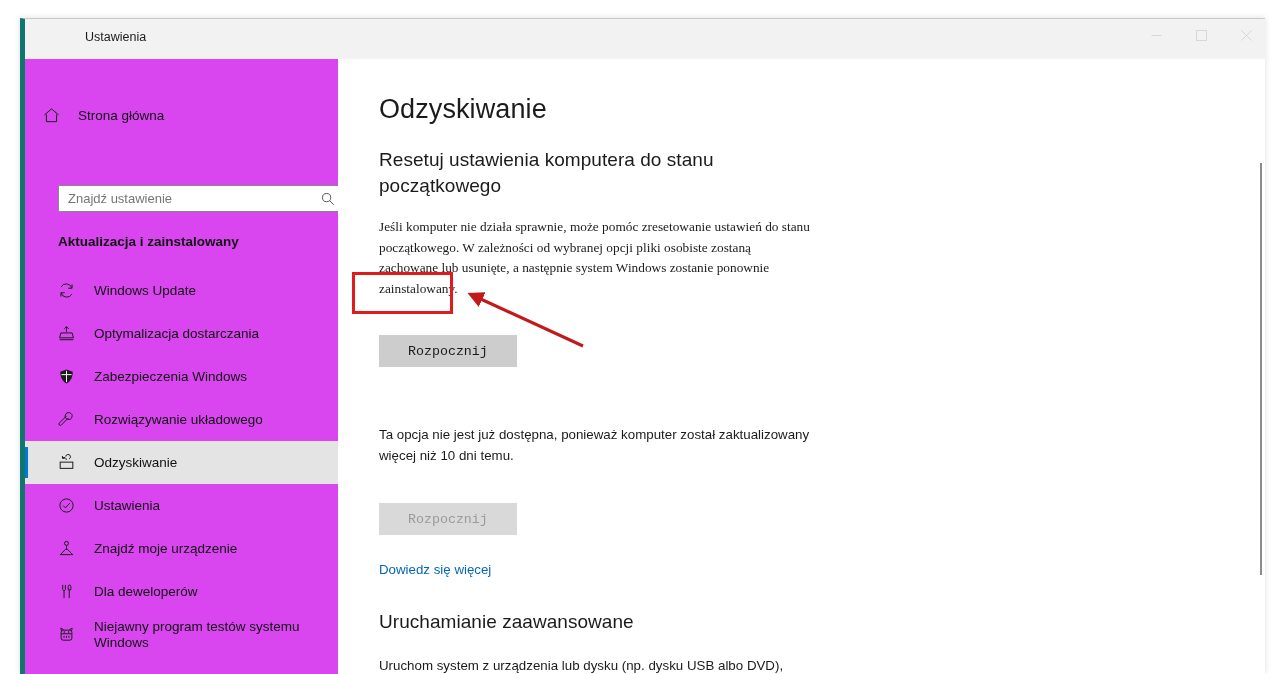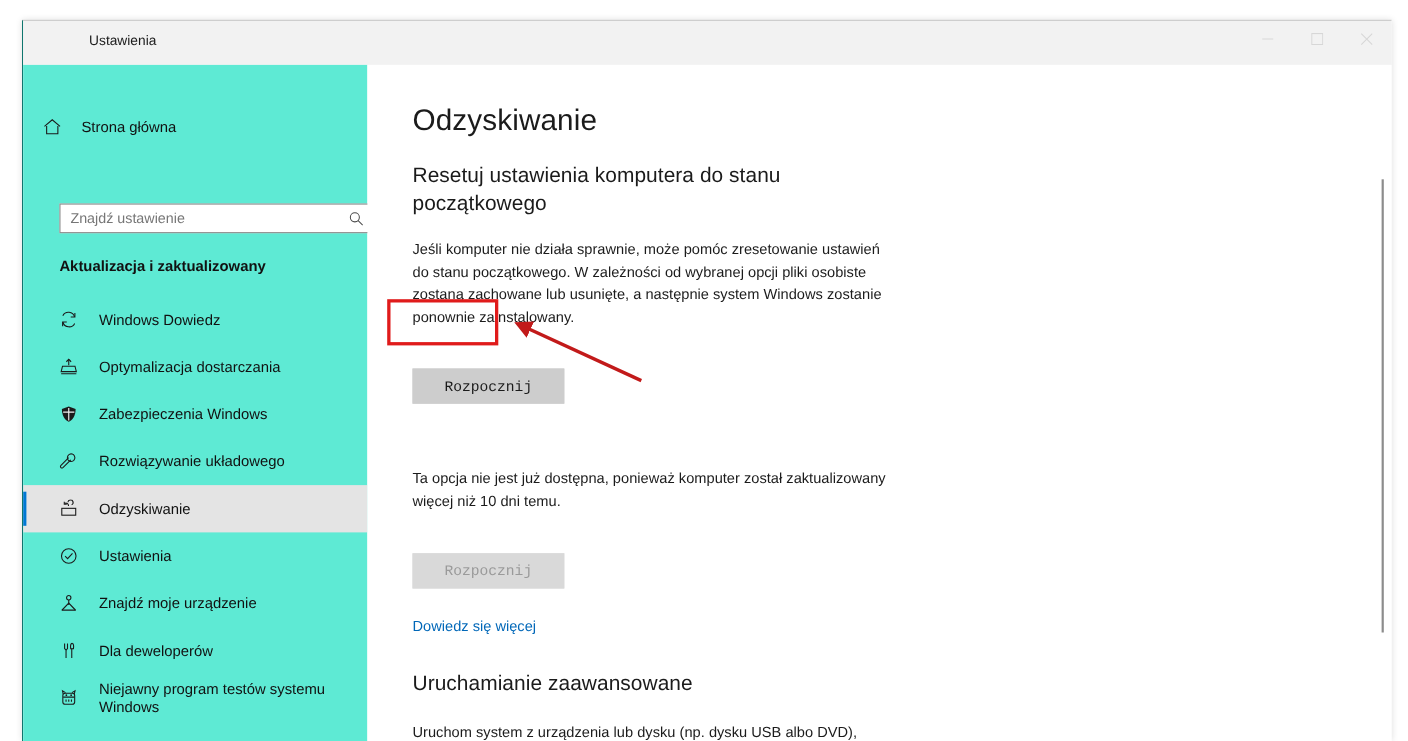--- a/index.html
+++ b/index.html
@@ -21,21 +21,21 @@
 
   
   #window {
     position: absolute;
     left: 20px;
     top: 18px;
     width: 1245px;
     height: 656px;
     background: #ffffff;
     border-top: 1px solid #c9c9c9;
-    border-left: 1px solid #0f766e;
+    border-left: 5px solid #0f766e;
     box-shadow: 0 0 6px rgba(0,0,0,0.13);
     overflow: hidden;
   }
 
   
   #titlebar {
     position: absolute;
     left: 0; top: 0;
     width: 1245px;
     height: 40px;
@@ -64,21 +64,21 @@
   #btn-close{ right: 1px;  }
   .caption-btn svg { display: block; }
 
   
   #nav {
     position: absolute;
     left: 0;
     top: 40px;
     width: 313px;
     height: 616px;
-    background: #5eead4;
+    background: #d946ef;
   }
 
   #home-row {
     position: absolute;
     left: 0;
     top: 38px;
     width: 313px;
     height: 36px;
     display: flex;
     align-items: center;
@@ -212,21 +212,21 @@
     letter-spacing: 0.05px;
   }
   .section-p {
     font-size: 13.3px;
     color: #1b1b1b;
     line-height: 20.5px;
     letter-spacing: 0.01px;
   }
 
   #sec-reset   { top: 88px;  }
-  #sec-reset .section-p { margin-top: 18px; width: 434px; }
+  #sec-reset .section-p { margin-top: 18px; width: 434px; font-family: Liberation Serif, serif; }
 
   #sec-rollback { top: 345px; }
   #sec-rollback .section-p { margin-top: 21px; width: 443px; }
 
   #sec-advanced { top: 550px; }
   #sec-advanced .section-p { margin-top: 21px; width: 418px; }
 
   .btn {
     font-family: Liberation Mono, monospace;
     font-size: 13.3px;
@@ -344,34 +344,34 @@
       <div id="search-wrap">
         <input id="search-input" type="text" placeholder="Znajdź ustawienie" style="">
         <button id="search-btn">
           <svg width="14" height="14" viewBox="0 0 15 15" aria-hidden="true">
             <circle cx="6" cy="6" r="4.4" fill="none" stroke="currentColor" stroke-width="1"></circle>
             <line x1="9.2" y1="9.2" x2="13.6" y2="13.6" stroke="currentColor" stroke-width="1"></line>
           </svg>
         </button>
       </div>
 
-      <div id="nav-category">Aktualizacja i zaktualizowany</div>
+      <div id="nav-category">Aktualizacja i zainstalowany</div>
 
       <div id="nav-list">
 
         <div class="nav-item">
           <span class="nav-ico">
             <svg width="17" height="17" viewBox="0 0 18 18" aria-hidden="true">
               <path d="M14.6 6.4 A6.1 6.1 0 0 0 3.3 5.3" fill="none" stroke="currentColor" stroke-width="1.05"></path>
               <path d="M3.4 11.6 A6.1 6.1 0 0 0 14.7 12.7" fill="none" stroke="currentColor" stroke-width="1.05"></path>
               <path d="M14.9 2.6 L14.9 6.6 L10.9 6.6" fill="none" stroke="currentColor" stroke-width="1.05"></path>
               <path d="M3.1 15.4 L3.1 11.4 L7.1 11.4" fill="none" stroke="currentColor" stroke-width="1.05"></path>
             </svg>
           </span>
-          <span class="nav-text">Windows Dowiedz</span>
+          <span class="nav-text">Windows Update</span>
         </div>
 
         <div class="nav-item">
           <span class="nav-ico">
             <svg width="17" height="17" viewBox="0 0 18 18" aria-hidden="true">
               <path d="M9 1.8 L9 7.4" fill="none" stroke="currentColor" stroke-width="1.05"></path>
               <path d="M6.7 4.1 L9 1.8 L11.3 4.1" fill="none" stroke="currentColor" stroke-width="1.05"></path>
               <path d="M3 8.4 H15 L16.3 13.6 H1.7 Z" fill="none" stroke="currentColor" stroke-width="1.05"></path>
               <line x1="1.7" y1="15.6" x2="16.3" y2="15.6" stroke="currentColor" stroke-width="1.05"></line>
             </svg>

